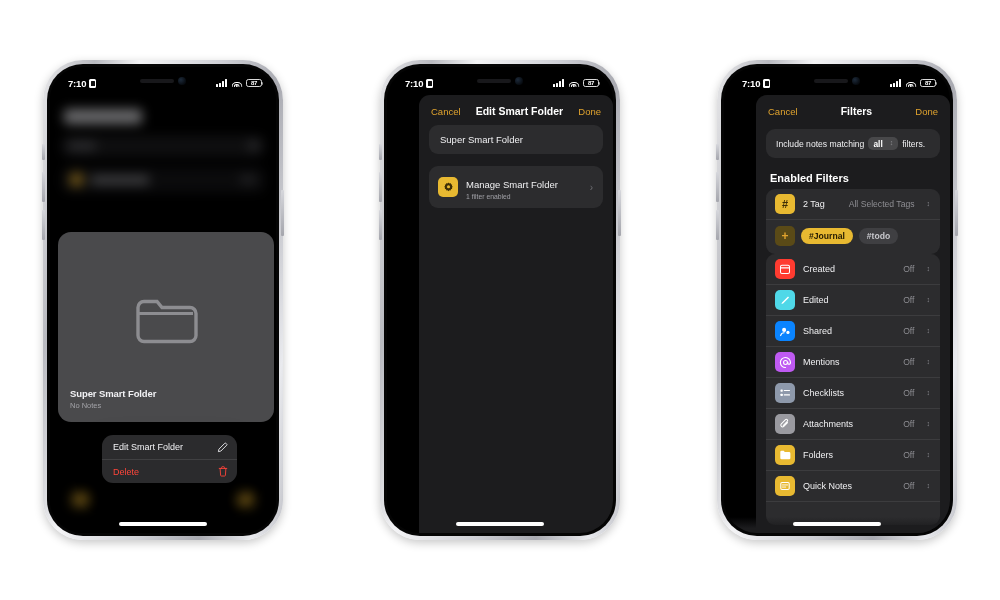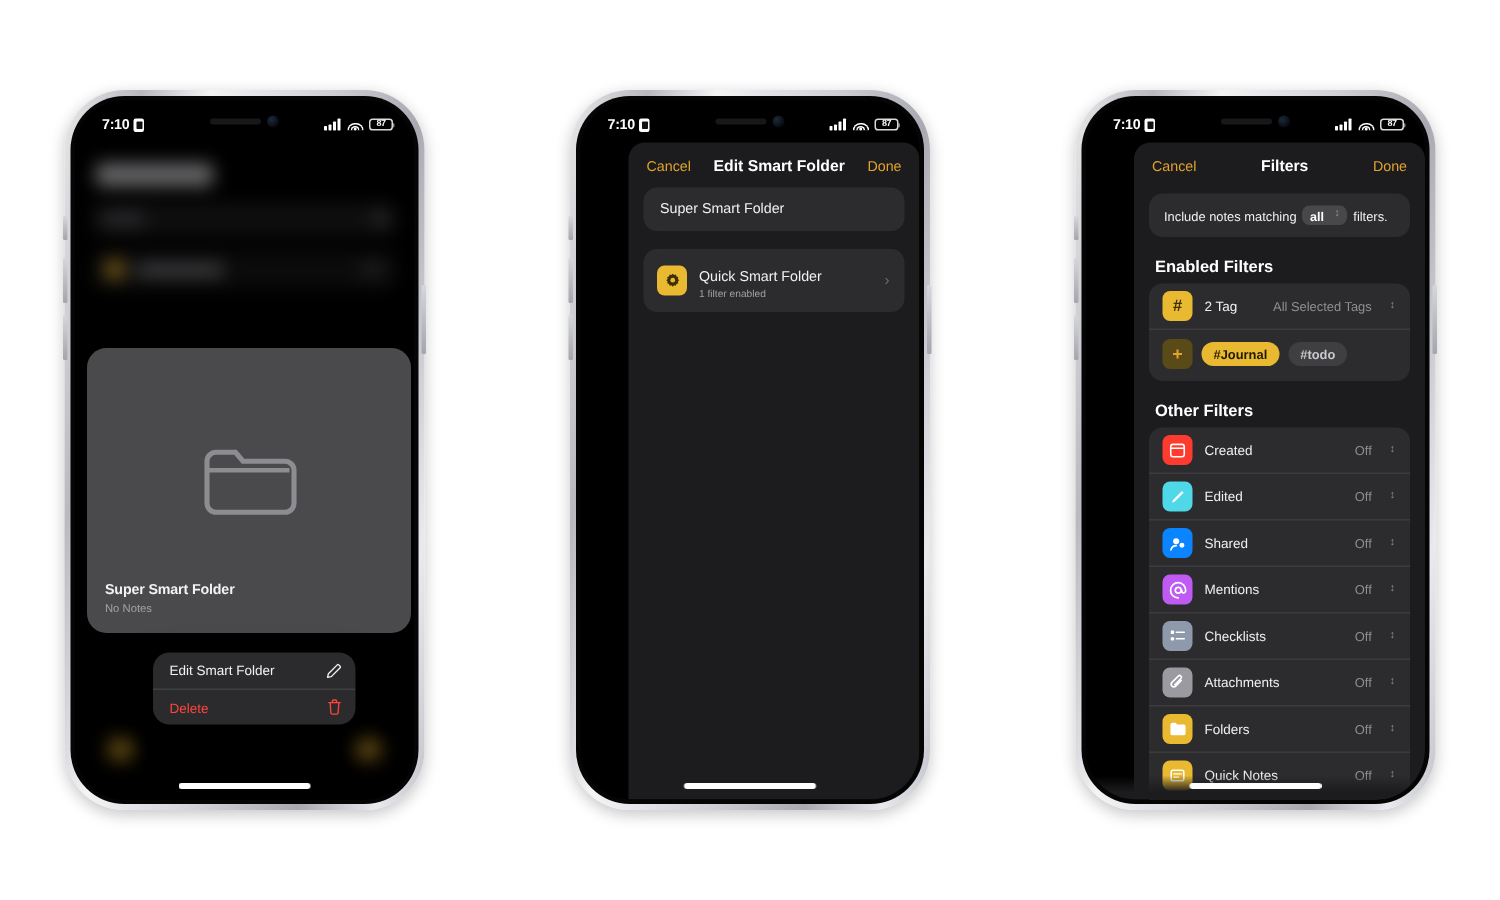--- a/index.html
+++ b/index.html
@@ -371,21 +371,21 @@
           </div>
 
           <div class="card manage-row">
             <span class="ico-sq" style="background:#e8b931">
               <svg width="13" height="13" viewBox="0 0 20 20">
                 <path d="M10 2.2l1.3 1.5 1.9-.5.6 1.9 1.9.6-.5 1.9 1.5 1.3-1.5 1.3.5 1.9-1.9.6-.6 1.9-1.9-.5L10 15.6l-1.3-1.5-1.9.5-.6-1.9-1.9-.6.5-1.9L3.3 8.9l1.5-1.3-.5-1.9 1.9-.6.6-1.9 1.9.5L10 2.2z" fill="#3d2e06"></path>
                 <circle cx="10" cy="8.9" r="2.4" fill="#e8b931"></circle>
               </svg>
             </span>
             <span class="manage-txt">
-              <span class="manage-title">Quick Smart Folder</span>
+              <span class="manage-title">Manage Smart Folder</span>
               <span class="manage-sub" style="display:block">1 filter enabled</span>
             </span>
             <span class="chev">›</span>
           </div>
         </div>
 
         <div class="home-ind"></div>
       </div>
     </div>
   </div>
@@ -449,21 +449,20 @@
               <span class="val">All Selected Tags</span>
               <span class="ud">↕</span>
             </div>
             <div class="tagrow">
               <span class="addbtn">+</span>
               <span class="chip on">#Journal</span>
               <span class="chip off">#todo</span>
             </div>
           </div>
 
-          <div class="sec-head">Other Filters</div>
           <div class="list-card" id="other-filters-list">
               <div class="lrow">
                 <span class="ico-sq" style="background:#ff3b30">
                   <svg width="12" height="12" viewBox="0 0 16 16">
                     <rect x="2" y="3" width="12" height="11" rx="2" fill="none" stroke="#fff" stroke-width="1.4"></rect>
                     <path d="M2 6.5h12" stroke="#fff" stroke-width="1.4"></path>
                   </svg>
                 </span>
                 <span class="lbl">Created</span>
                 <span class="val">Off</span>

